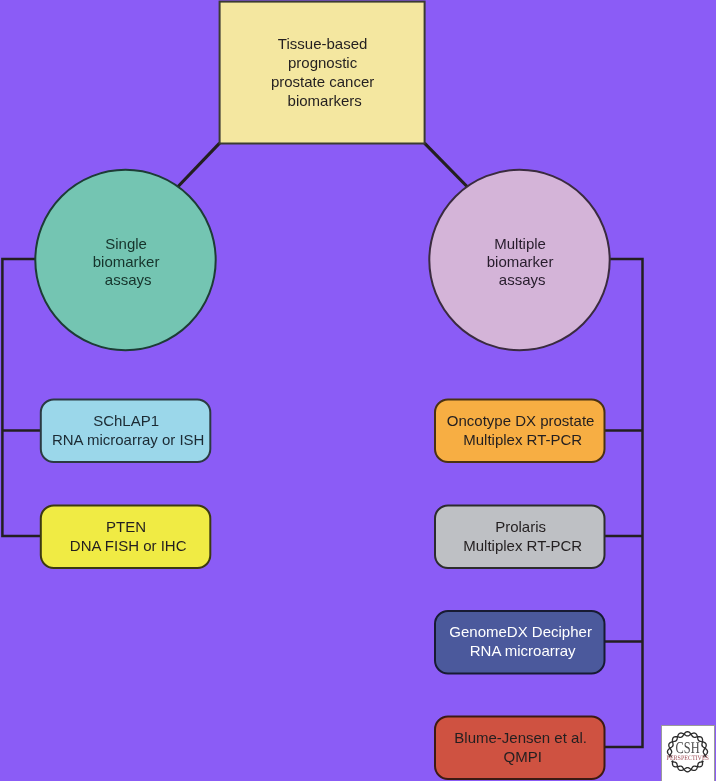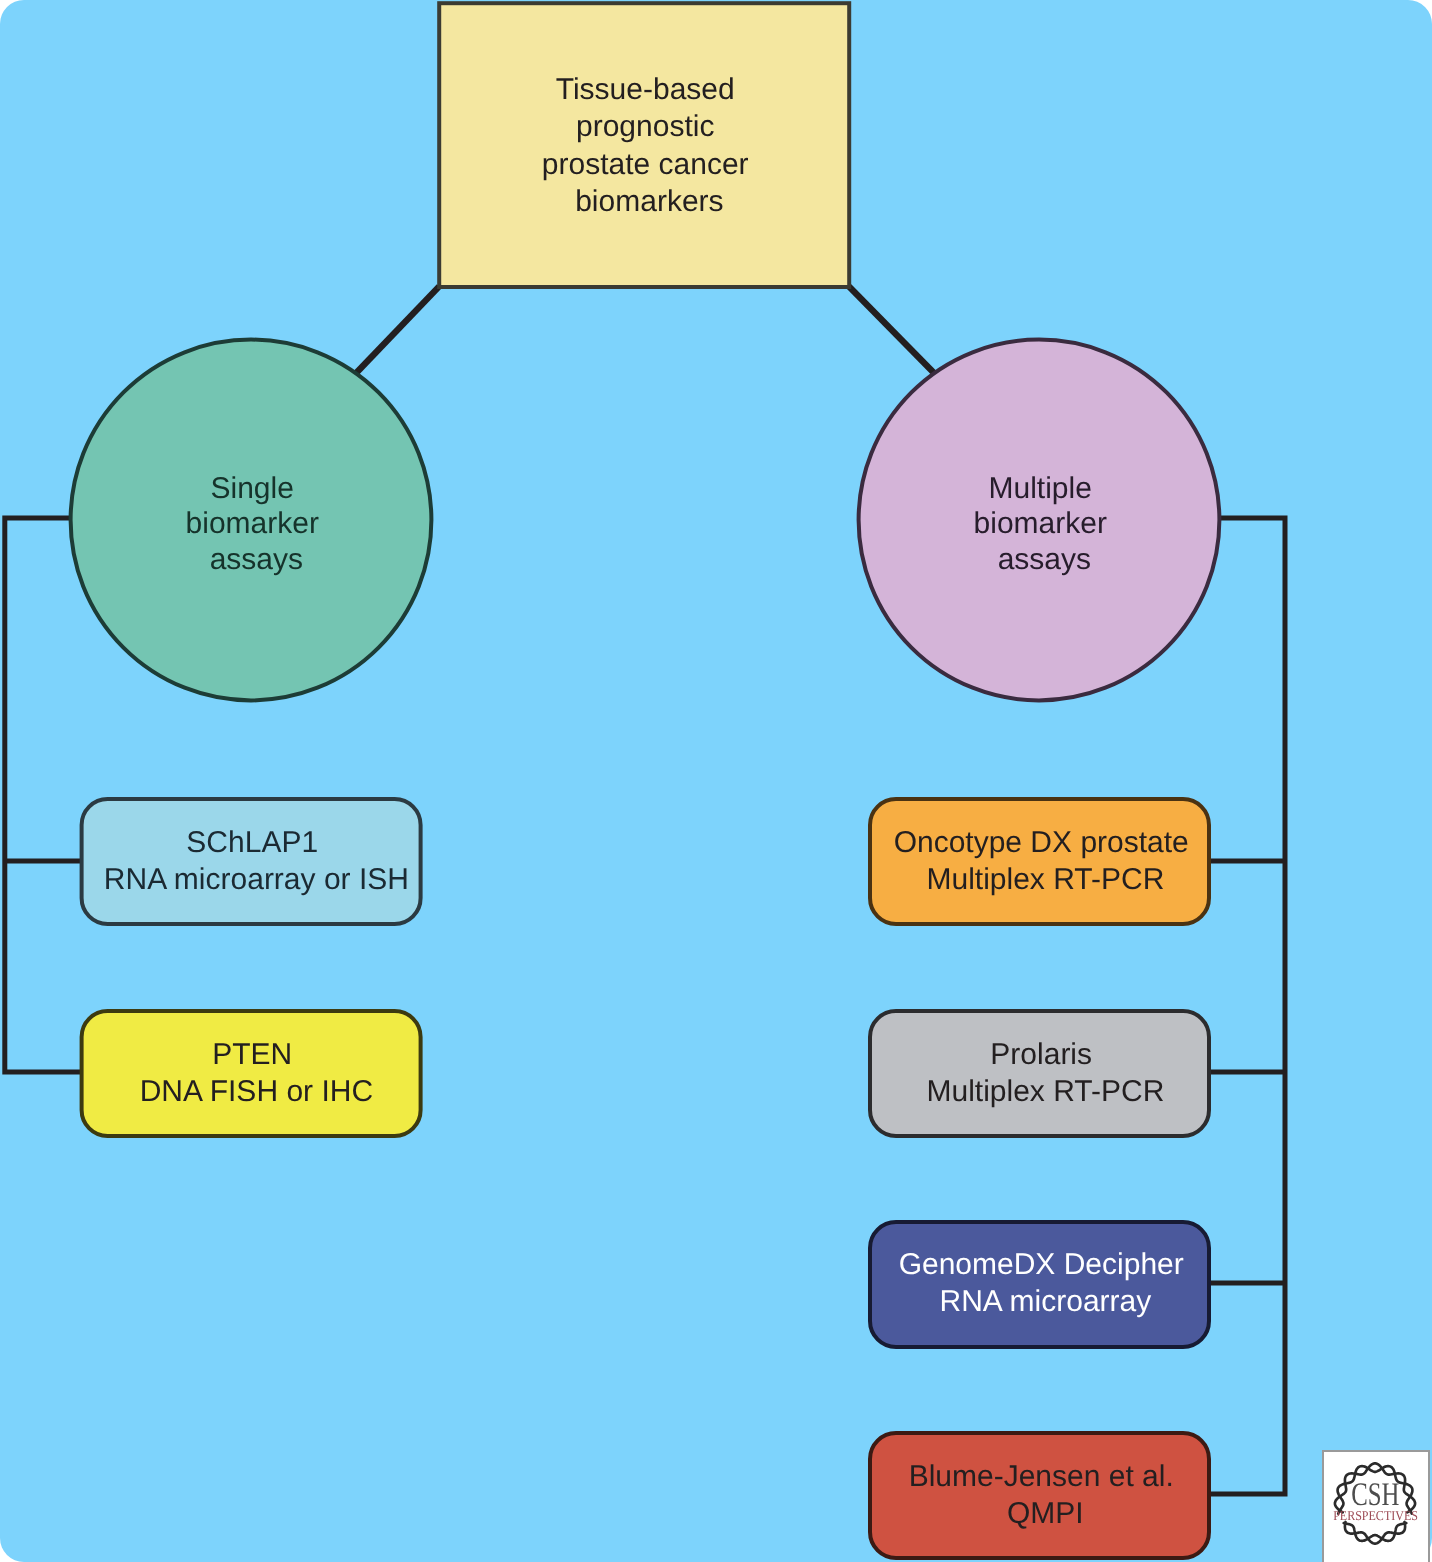--- a/index.html
+++ b/index.html
@@ -1,19 +1,19 @@
 <!DOCTYPE html>
 <html><head>
 <meta charset="utf-8">
 <title>Tissue-based prognostic prostate cancer biomarkers</title>
 <style>
   html,body{margin:0;padding:0;background:#ffffff;}
   body{width:716px;height:781px;overflow:hidden;
        font-family:"Liberation Sans",sans-serif;}
-  #stage{position:relative;width:716px;height:781px;background:#7dd3fc;filter:saturate(1);border-radius:12px;}
+  #stage{position:relative;width:716px;height:781px;background:#8b5cf6;filter:saturate(1);}
   svg.diagram{position:absolute;left:0;top:0;width:716px;height:781px;}
   .node-text{font-family:"Liberation Sans",sans-serif;font-size:15px;}
   #logo{position:absolute;left:661px;top:725px;width:54px;height:60px;
         border:1px solid #9a9a9a;background:#fff;box-sizing:border-box;overflow:hidden;}
   #logo svg{display:block;margin:-1px 0 0 -1px;}
   #logo text{text-rendering:geometricPrecision;}
   #logo{filter:saturate(1);}
 </style>
 </head>
 <body>

